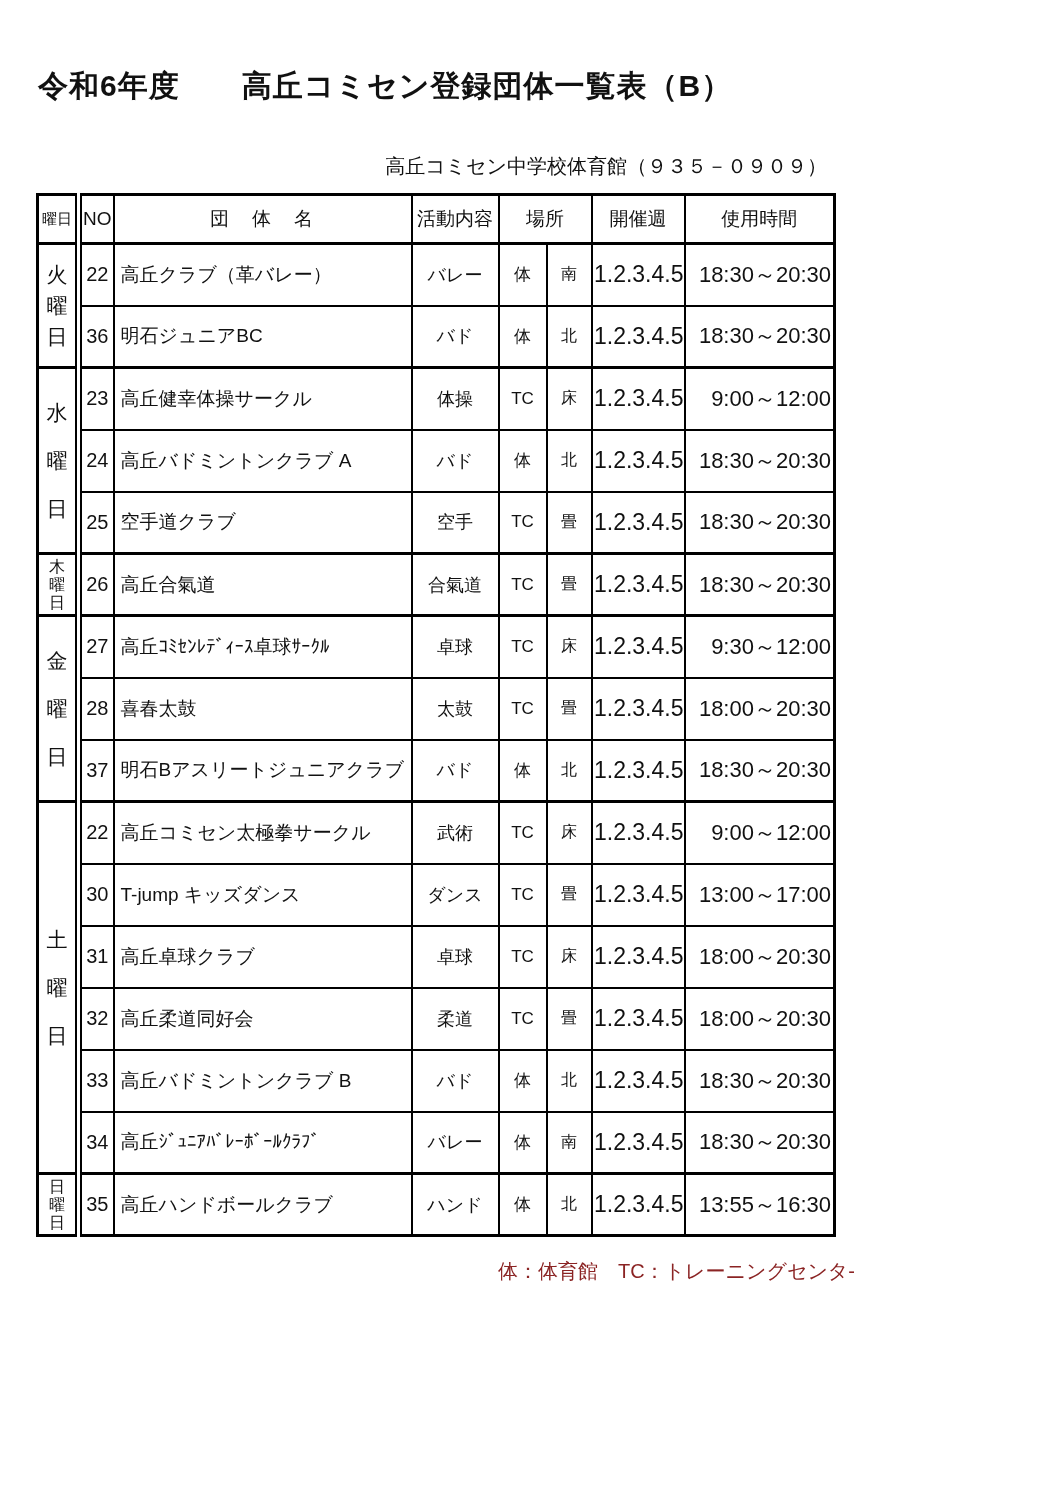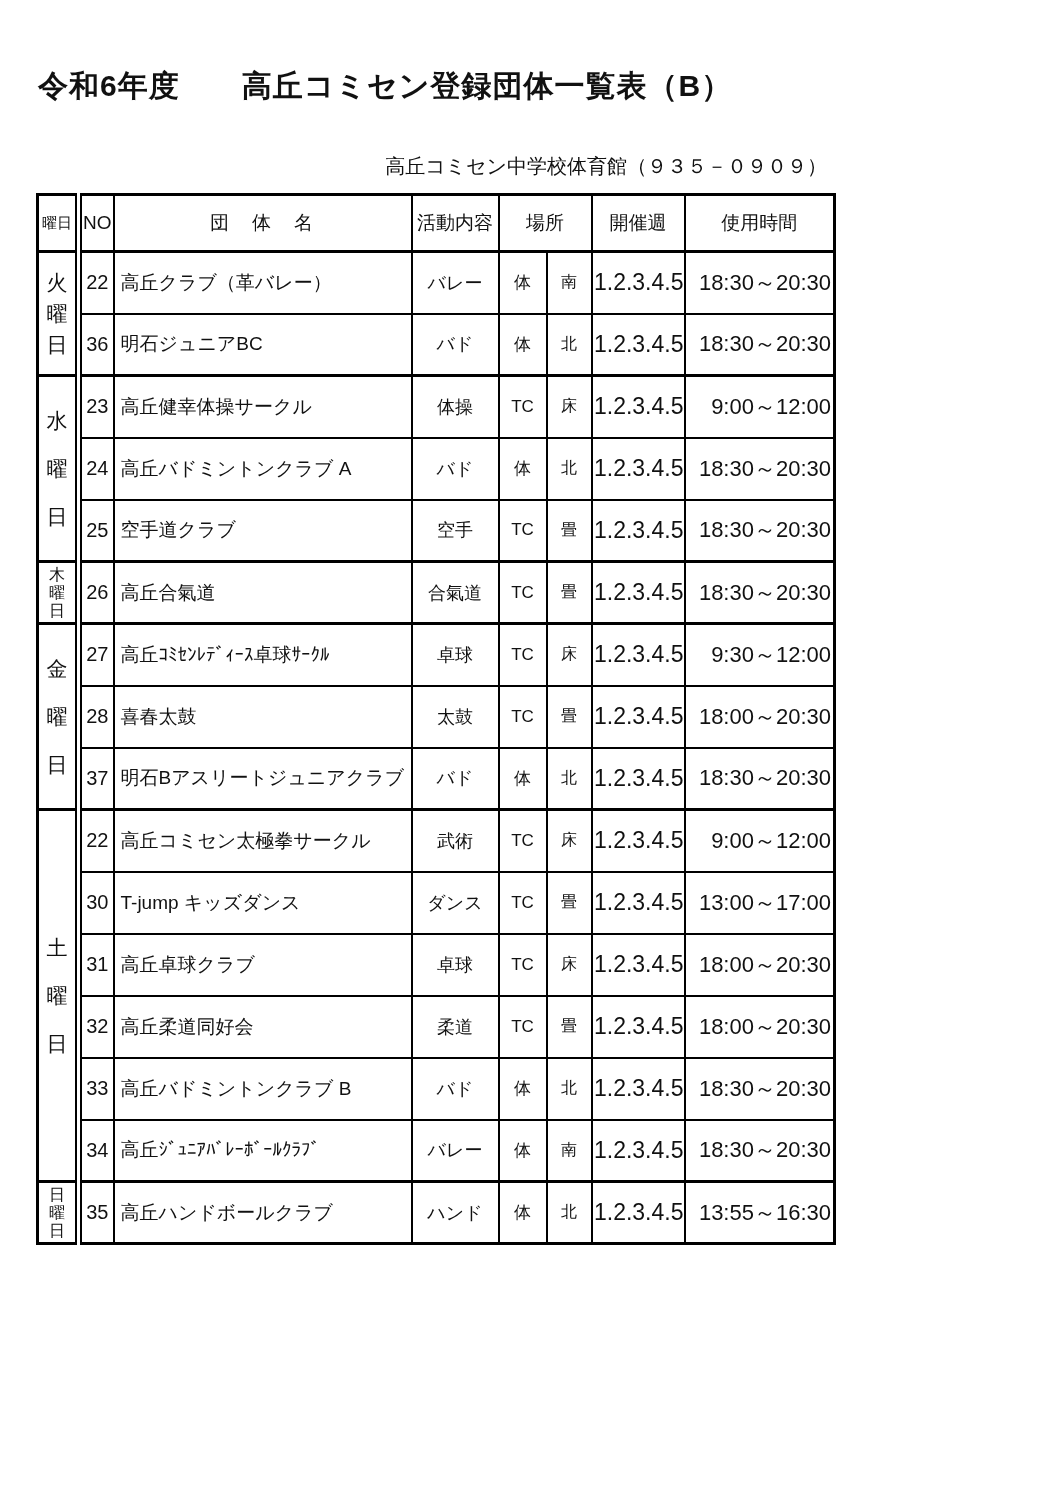--- a/index.html
+++ b/index.html
@@ -31,21 +31,21 @@
     width:797px;
     border:3px solid #000;
   }
   th, td {
     border:2px solid #000;
     padding:0;
     overflow:hidden;
     vertical-align:middle;
     background:#fff;
   }
-  thead tr { height:57px; }
+  thead tr { height:49px; }
   th { font-weight:normal; font-size:19px; text-align:center; }
   th.h-day { font-size:15px; border-right:7px double #000; }
   th.h-name { letter-spacing:2px;margin-left:32px; }
   thead th { border-bottom:3px solid #000; }
   tbody tr { height:62px; }
   tbody tr.group-start td { border-top:3px solid #000; }
   td.day { border-right:7px double #000; }
   .day-chars {
     display:flex; flex-direction:column;
     align-items:center; justify-content:center;
@@ -282,13 +282,14 @@
           <td class="name">高丘ハンドボールクラブ</td>
           <td class="act">ハンド</td>
           <td class="p1">体</td>
           <td class="p2">北</td>
           <td class="weeks">1.2.3.4.5</td>
           <td class="time">13:55～16:30</td>
         </tr>
       </tbody>
   </table>
 
+  <div class="footnote" style="color: rgb(139, 36, 36);">体：体育館　TC：トレーニングセンタ-</div>
 </div>
 
 </body></html>

